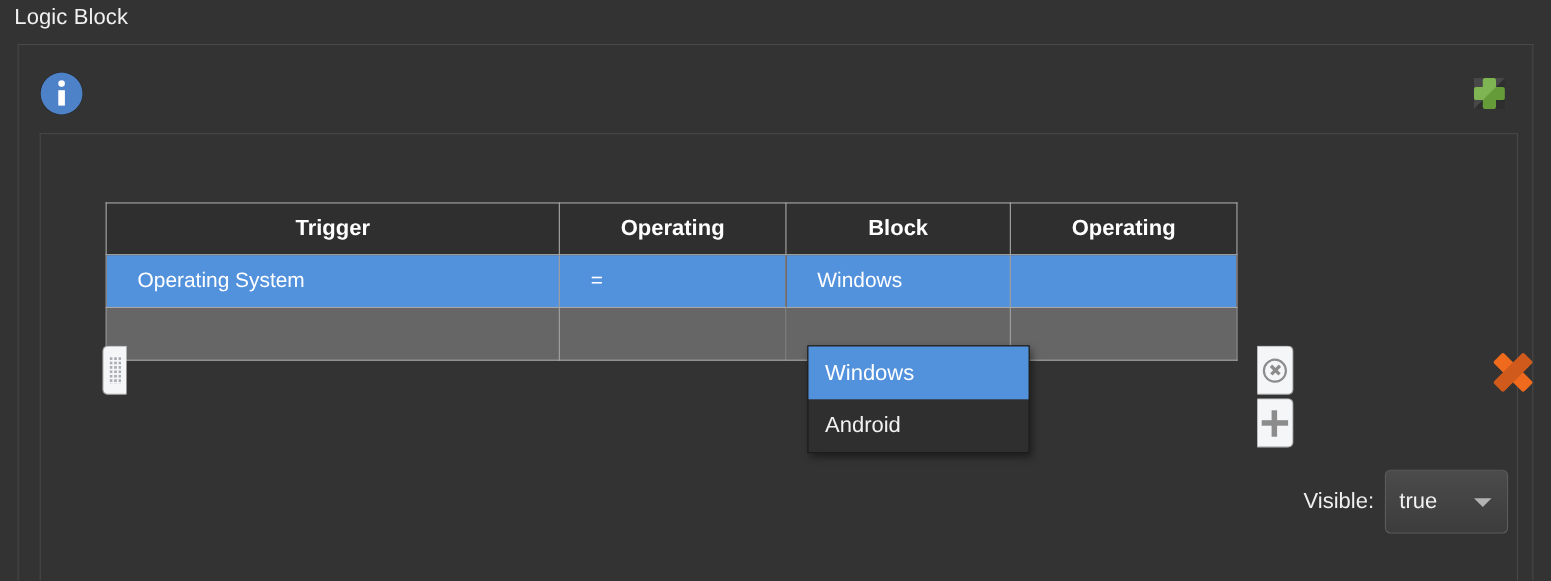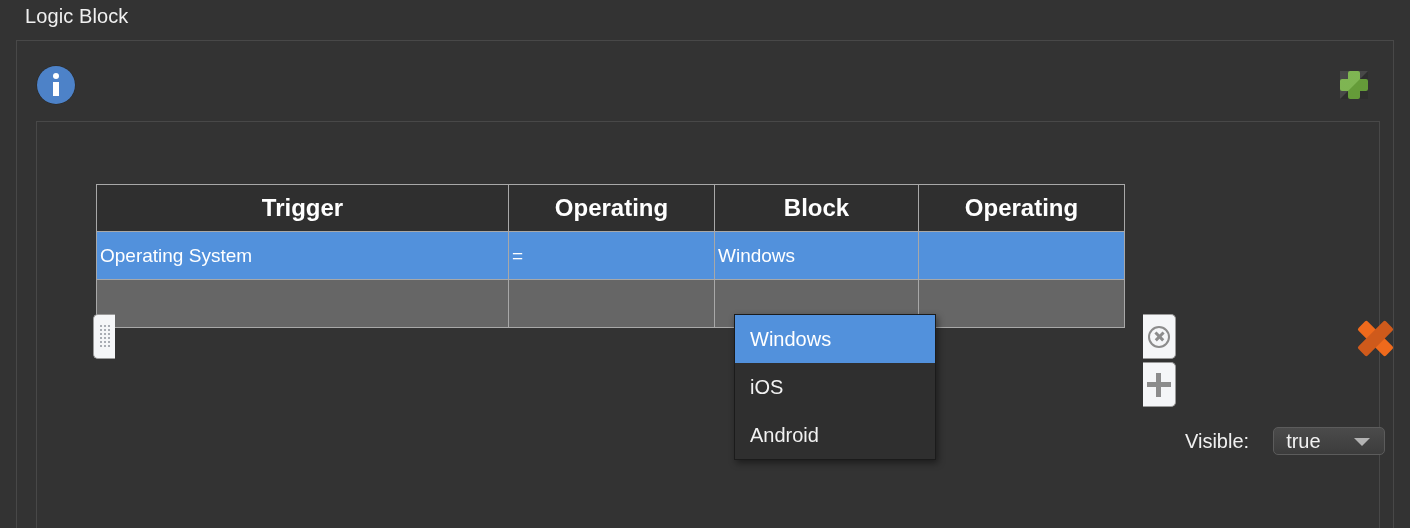--- a/index.html
+++ b/index.html
@@ -16,21 +16,21 @@
   #root {
     position: relative;
     width: 1410px;
     height: 528px;
     background: #333333;
   }
 
   
   .page-title {
     position: absolute;
-    left: 25px;
+    left: 13px;
     top: 5px;
     font-size: 20px;
     color: #f0f0f0;
     letter-spacing: 0.1px;
     white-space: nowrap;
   }
 
   
   .outer-panel {
     position: absolute;
@@ -131,31 +131,31 @@
   .logic-table th,
   .logic-table td {
     border: 1px solid #a8a8a8;
     padding: 0;
     margin: 0;
   }
   .logic-table th {
     height: 46px;
     background: #2f2f2f;
     color: #ffffff;
-    font-size: 24px;
+    font-size: 20px;
     font-weight: bold;
     text-align: center;
     vertical-align: middle;
   }
   .logic-table td {
     height: 47px;
     font-size: 19px;
     color: #ffffff;
     vertical-align: middle;
-    padding-left: 3px;
+    padding-left: 28px;
     white-space: nowrap;
     overflow: hidden;
   }
   tr.row-selected td { background: #5291dc; }
   tr.row-empty td { background: #666666; }
 
   .col-trigger    { width: 412px; }
   .col-comparison { width: 206px; }
   .col-value      { width: 204px; }
   .col-operation  { width: 206px; }
@@ -296,31 +296,31 @@
     transform: rotate(-45deg);
   }
 
   
   .visible-row {
     position: absolute;
     left: 1148px;
     top: 305px;
     display: flex;
     align-items: center;
-    gap: 24px;
+    gap: 10px;
   }
   .visible-label {
     font-size: 20px;
     color: #f0f0f0;
     white-space: nowrap;
   }
   .visible-select {
     position: relative;
     width: 112px;
-    height: 28px;
+    height: 58px;
     background: linear-gradient(180deg, #4b4b4b 0%, #3c3c3c 100%);
     border: 1px solid #5c5c5c;
     border-radius: 5px;
     box-sizing: border-box;
     cursor: pointer;
     display: flex;
     align-items: center;
   }
   .visible-select .value {
     font-size: 20px;
@@ -412,20 +412,19 @@
       <div class="visible-row">
         <div class="visible-label">Visible:</div>
         <div class="visible-select">
           <div class="value">true</div>
           <div class="caret"></div>
         </div>
       </div>
 
       <div class="dropdown-list">
         <div class="option selected">Windows</div>
-        <div class="option">iOS</div>
         <div class="option">Android</div>
 
       </div>
 
     </div>
   </div>
 </div>
 
 </body></html>

